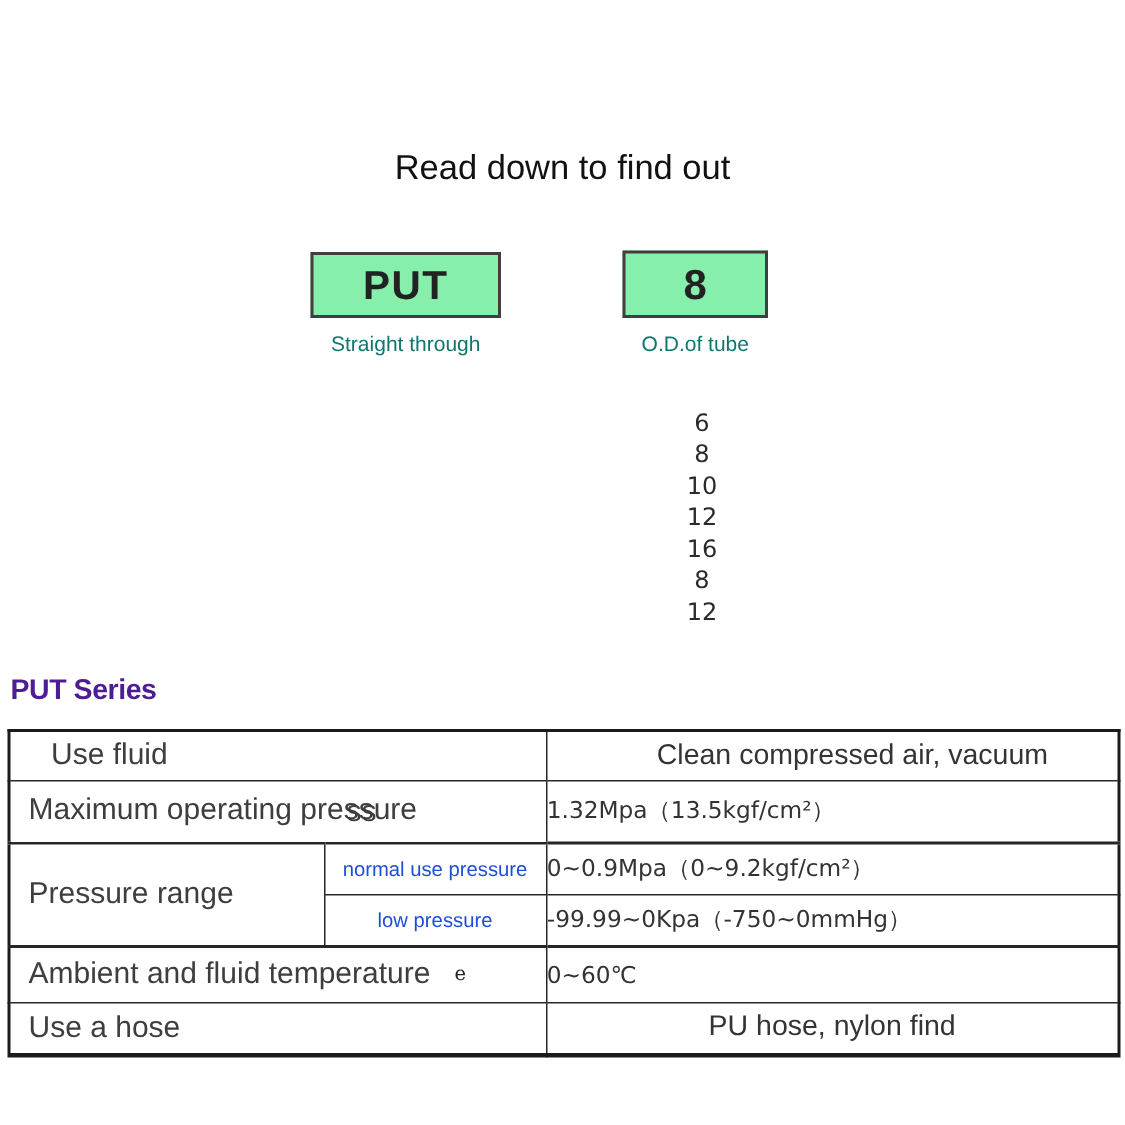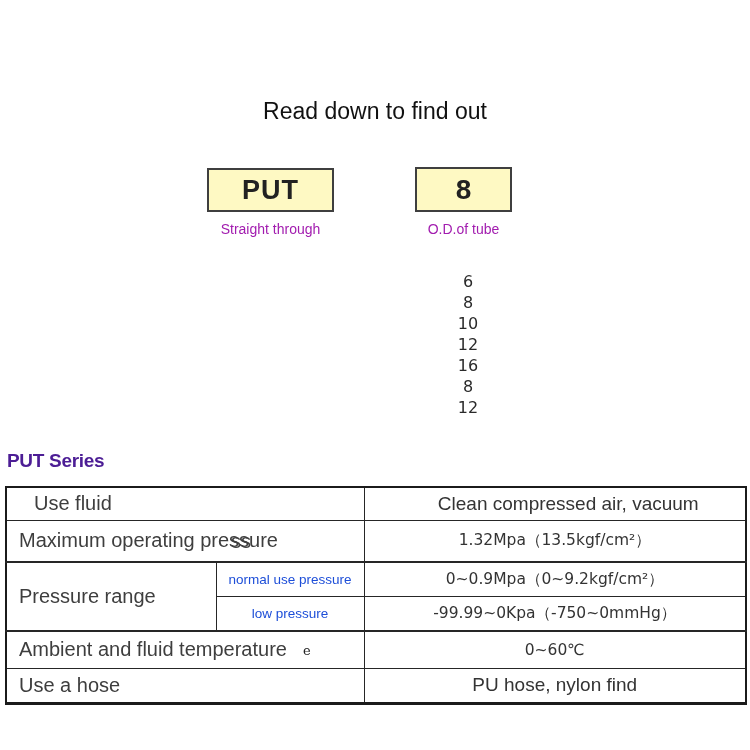--- a/index.html
+++ b/index.html
@@ -12,28 +12,28 @@
   .page-title {
     position:absolute; top:49px; left:0; width:750px; text-align:center;
     font-size:30px; line-height:32px; color:#c52f2f; letter-spacing:0.4px;
   }
   .page-subtitle {
     position:absolute; top:98px; left:0; width:750px; text-align:center;
     font-size:23px; line-height:26px; color:#111111;
   }
 
   .code-box {
-    position:absolute; background:#fef9c3; border:2px solid #3f3f3f;
+    position:absolute; background:#86efac; border:2px solid #3f3f3f;
     display:flex; align-items:center; justify-content:center;
     font-weight:bold; color:#222222;
   }
   .model-box { left:207px; top:168px; width:127px; height:44px; font-size:27px; letter-spacing:1px; }
   .size-box  { left:415px; top:167px; width:97px;  height:45px; font-size:28px; }
   .box-caption {
-    position:absolute; text-align:center; font-size:14px; color:#a21caf;
+    position:absolute; text-align:center; font-size:14px; color:#0f766e;
   }
   .model-caption { left:187px; top:221px; width:167px; }
   .size-caption  { left:398px; top:221px; width:131px; }
 
   .size-list {
     position:absolute; left:418px; top:271px; width:100px; text-align:center;
     font-family:"DejaVu Sans", sans-serif; font-size:16px; line-height:21px; color:#2a2a2a;
   }
 
   .series-heading {
@@ -51,21 +51,21 @@
     overflow:hidden;
   }
   td.accent { background:#f6eee0; }
   td.lbl {
     padding-left:12px; font-size:20px; color:#3e3e3e; position:relative;
   }
   td.sub {
     text-align:center; font-size:13.5px; color:#1d4ed8;
   }
   td.val {
-    text-align:center; font-family:"DejaVu Sans", sans-serif;
+    font-family:"DejaVu Sans", sans-serif;
     font-size:15.5px; color:#333333;
   }
   td.val-lg {
     text-align:center; font-size:19px; color:#343434;
   }
   .thick-top { border-top-width:2px !important; }
   .r1 td { height:33px;padding-left:27px; }
   .r2 td { height:42px; }
   .r3 td { height:34px; }
   .r4 td { height:35px; }

